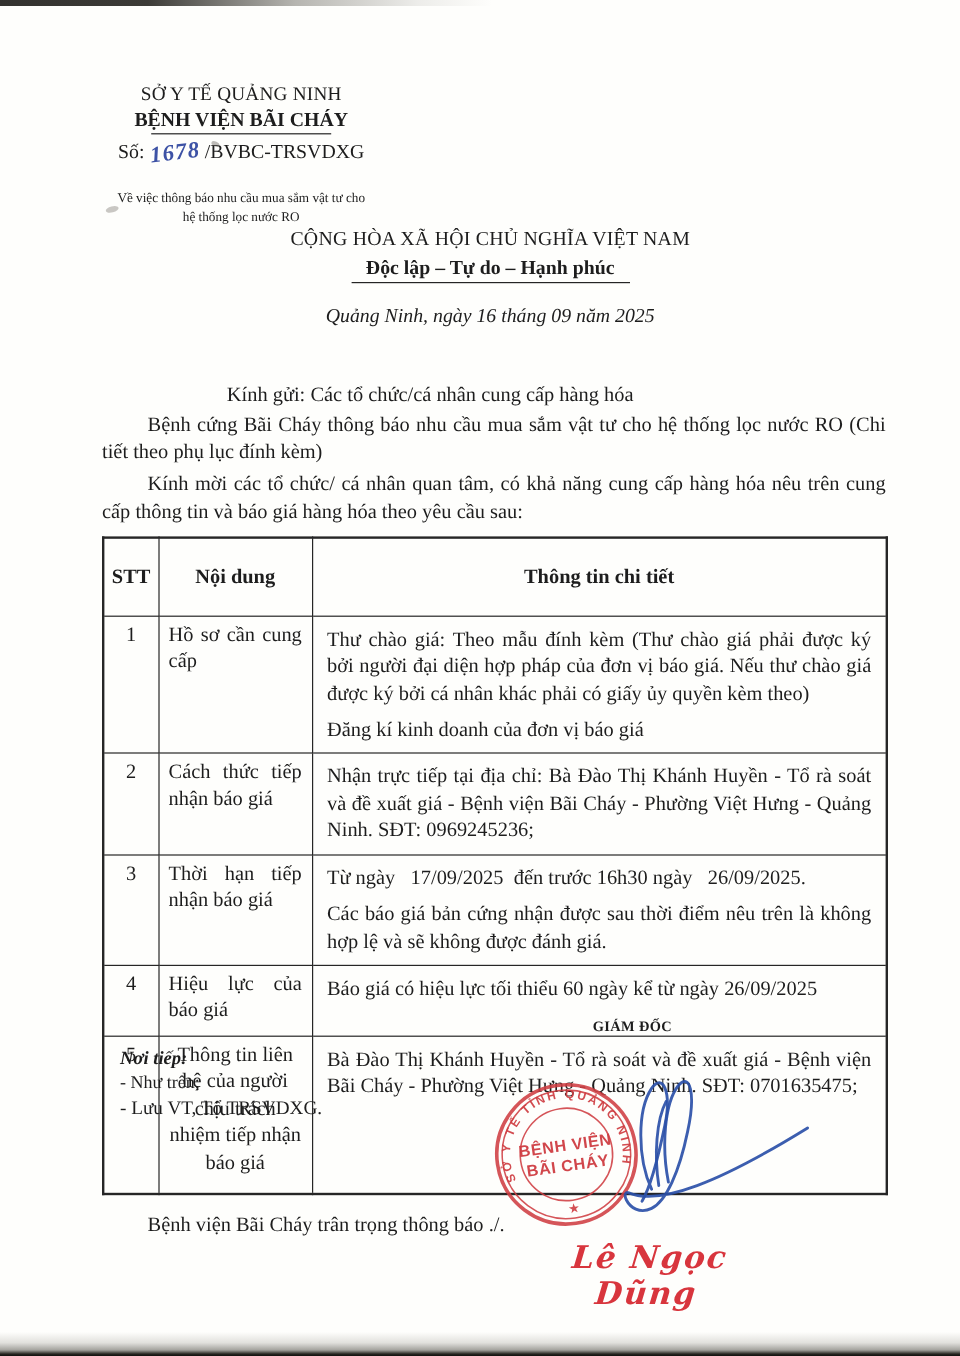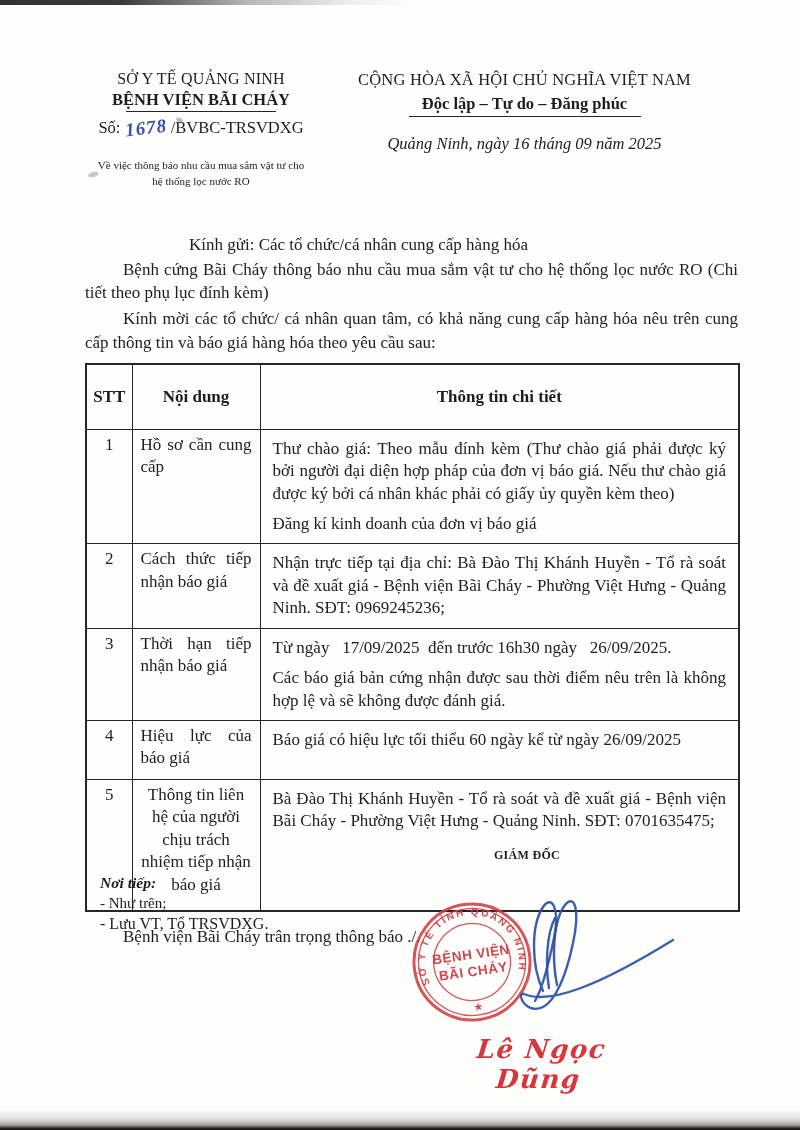--- a/index.html
+++ b/index.html
@@ -18,21 +18,21 @@
   }
   
   .scan-top{position:absolute;top:0;left:0;width:410px;height:5px;
     background:linear-gradient(to right,#33322f 0%,#3c3b37 30%,rgba(110,108,100,.5) 60%,rgba(140,138,130,.15) 85%,transparent 100%);}
   .scan-bottom{position:absolute;bottom:0;left:0;width:800px;height:20px;
     background:linear-gradient(to bottom,rgba(150,147,138,0) 0%,rgba(150,147,138,.28) 45%,rgba(90,88,80,.55) 75%,#26241f 92%,#11100e 100%);}
   .speck-1{position:absolute;left:176px;top:118px;width:7px;height:4px;background:#6f6b63;border-radius:50%;opacity:.45;transform:rotate(25deg);}
   .speck-2{position:absolute;left:88px;top:172px;width:11px;height:5px;background:#7a766e;border-radius:50%;opacity:.4;transform:rotate(-15deg);}
 
   
-  .header{display:flex;padding:70px 92px 0 85px;}
+  .header{display:flex;padding:70px 92px 0 85px;flex-direction:column;}
   .header-left{width:232px;text-align:center;flex:none;}
   .hl-parent{font-size:16px;letter-spacing:.2px;}
   .hl-org{font-size:16.5px;font-weight:bold;margin-top:2px;}
   .hl-rule{width:150px;border-bottom:1.6px solid #252525;margin:1px auto 4px;}
   .hl-number{font-size:16.5px;margin-top:1px;white-space:nowrap;}
   .hw{color:var(--handwriting-blue);font-style:italic;font-weight:600;font-size:19px;
       display:inline-block;transform:rotate(-7deg) translateY(1px);letter-spacing:1px;}
   .hl-subject{font-size:11px;line-height:1.42;margin:20px auto 0;width:210px;font-family:Liberation Serif, serif;}
   .header-right{flex:1;text-align:center;padding-left:24px;}
   .hr-national{font-size:16.5px;font-weight:normal;letter-spacing:.2px;white-space:nowrap;}
@@ -97,21 +97,21 @@
       <div class="hl-rule"></div>
       <div class="hl-number">
         <span>Số:</span>
         <span class="hw">1678</span>
         <span>/BVBC-TRSVDXG</span>
       </div>
       <div class="hl-subject">Về việc thông báo nhu cầu mua sắm vật tư cho hệ thống lọc nước RO</div>
     </div>
     <div class="header-right">
       <div class="hr-national">CỘNG HÒA XÃ HỘI CHỦ NGHĨA VIỆT NAM</div>
-      <div class="hr-motto">Độc lập – Tự do – Đăng phúc</div>
+      <div class="hr-motto">Độc lập – Tự do – Hạnh phúc</div>
       <div class="hr-rule"></div>
       <div class="hr-date">Quảng Ninh, ngày 16 tháng 09 năm 2025</div>
     </div>
   </div>
 
   <div class="main">
     <div class="salutation">Kính gửi: Các tổ chức/cá nhân cung cấp hàng hóa</div>
     <p class="para">Bệnh cứng Bãi Cháy thông báo nhu cầu mua sắm vật tư cho hệ thống lọc nước RO (Chi tiết theo phụ lục đính kèm)</p>
     <p class="para">Kính mời các tổ chức/ cá nhân quan tâm, có khả năng cung cấp hàng hóa nêu trên cung cấp thông tin và báo giá hàng hóa theo yêu cầu sau:</p>
 

